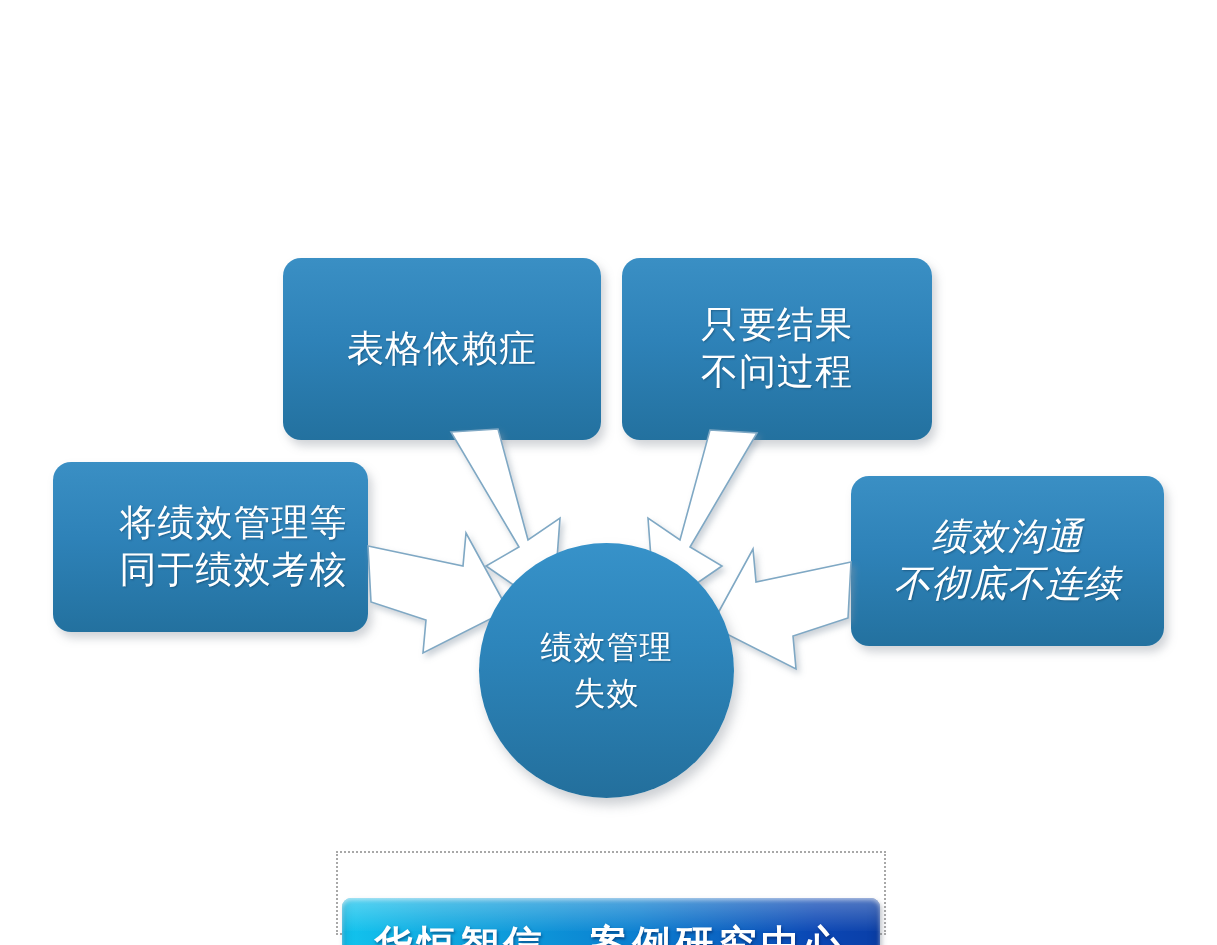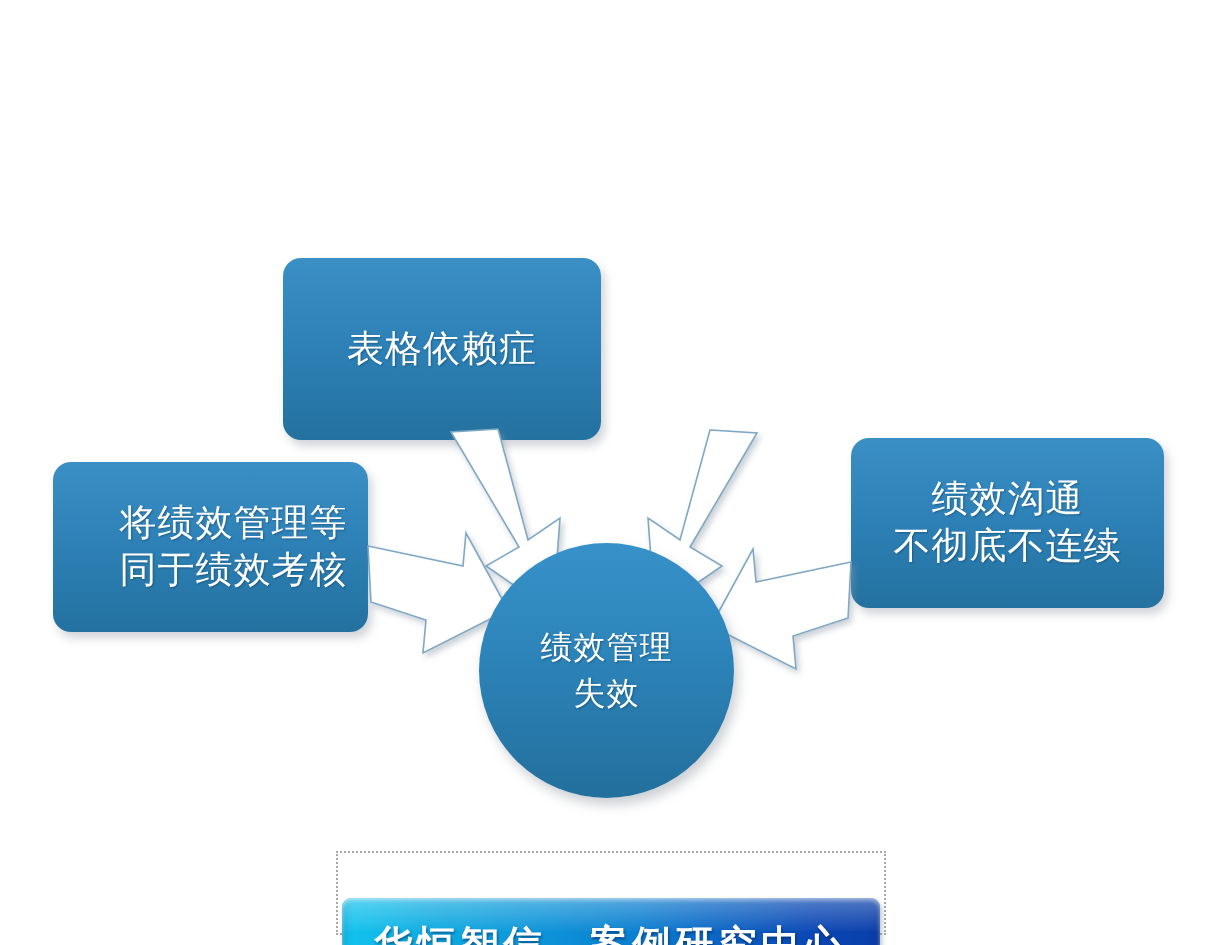--- a/index.html
+++ b/index.html
@@ -37,21 +37,21 @@
     line-height: 1.26;
     letter-spacing: 1px;
     text-shadow: 1px 1px 2px rgba(10,45,70,0.40);
     white-space: pre-line;
     padding: 0 8px;
   }
 
   #box-top-left   { left: 283px; top: 258px; width: 318px; height: 182px; }
   #box-top-right  { left: 622px; top: 258px; width: 310px; height: 182px; }
   #box-left       { left: 53px;  top: 462px; width: 315px; height: 170px; padding-left: 46px; }
-  #box-right      { left: 851px; top: 438px; width: 313px; height: 170px; }
+  #box-right      { left: 851px; top: 476px; width: 313px; height: 170px; font-style: italic; }
 
   
   #center-circle {
     position: absolute;
     left: 479px;
     top: 543px;
     width: 255px;
     height: 255px;
     border-radius: 50%;
     background: linear-gradient(to bottom, #3792c9 0%, #2d85bb 40%, #236f9c 100%);
@@ -152,20 +152,24 @@
 
     <polygon class="block-arrow" filter="url(#arrow-shadow)" points="368,546 463,566 466,533 508,610 423,653 426,620 371,602"></polygon>
 
     <polygon class="block-arrow" filter="url(#arrow-shadow)" points="851,562 756,582 753,549 711,626 796,669 793,636 848,618"></polygon>
   </svg>
 
   <div class="node-box" id="box-top-left">
     <span class="node-text">表格依赖症</span>
   </div>
 
+  <div class="node-box" id="box-top-right">
+    <span class="node-text">只要结果
+不问过程</span>
+  </div>
 
   <div class="node-box" id="box-left">
     <span class="node-text">将绩效管理等
 同于绩效考核</span>
   </div>
 
   <div class="node-box" id="box-right">
     <span class="node-text">绩效沟通
 不彻底不连续</span>
   </div>

